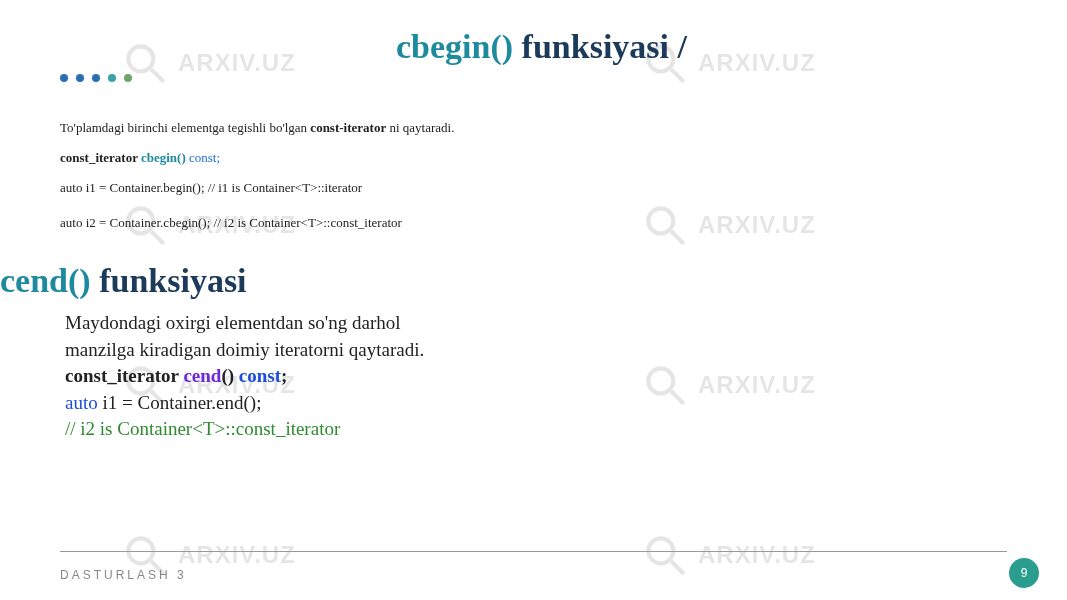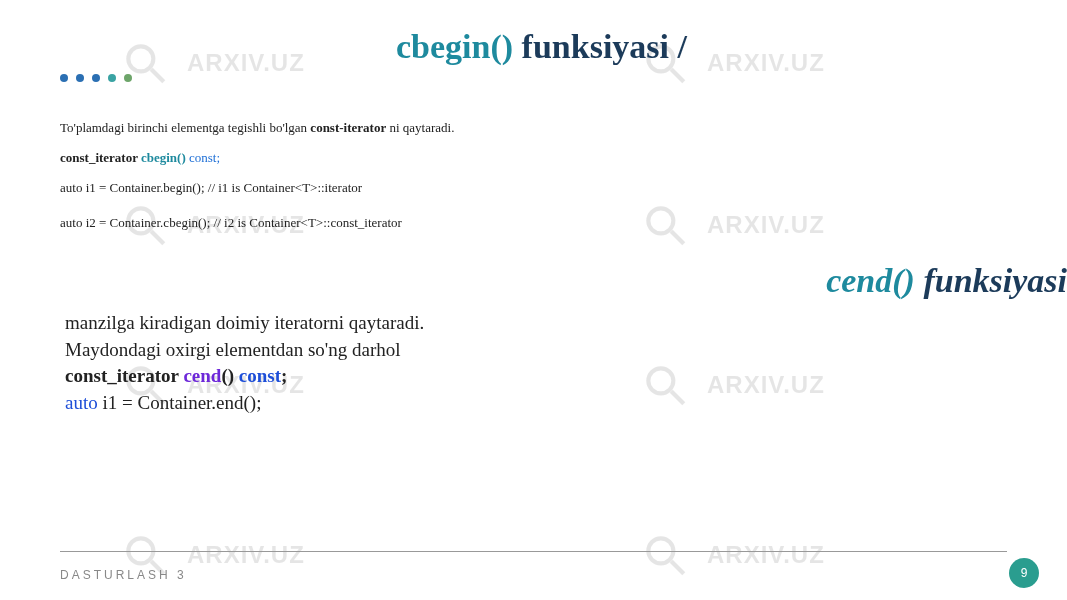--- a/index.html
+++ b/index.html
@@ -14,21 +14,20 @@
       font-family: "Times New Roman", Times, serif;
       position: relative;
       overflow: hidden;
     }
     .watermark {
       position: absolute;
       display: flex;
       align-items: center;
       opacity: 0.12;
       pointer-events: none;
-      gap: 9px;
     }
     .watermark svg {
       width: 50px;
       height: 50px;
     }
     .watermark-text {
       font-family: Arial, sans-serif;
       font-size: 24px;
       font-weight: bold;
       color: #333;
@@ -80,24 +79,23 @@
     .line2 .teal { color: #1e8a9e; font-weight: bold; }
     .line2 .blue { color: #1e6fd6; font-weight: normal; }
     .line3 { top: 180px; }
     .line4 { top: 215px; }
 
     .heading2 {
       position: absolute;
       top: 262px;
       left: 0;
       width: 100%;
-      text-align: right;
+      text-align: left;
       font-size: 34px;
       font-weight: bold;
-      font-style: italic;
     }
     .heading2 .teal { color: #1e8a9e; }
     .heading2 .navy { color: #1c3b5a; }
 
     .block2 {
       position: absolute;
       left: 65px;
       top: 310px;
       font-size: 19px;
       color: #222;
@@ -224,25 +222,26 @@
 <div class="body-text line3">auto i1 = Container.begin(); // i1 is Container&lt;T&gt;::iterator</div>
 <div class="body-text line4">auto i2 = Container.cbegin(); // i2 is Container&lt;T&gt;::const_iterator</div>
 
 <div class="heading2">
   <span class="teal">cend()</span>
   <span> </span>
   <span class="navy">funksiyasi</span>
 </div>
 
 <div class="block2">
+  <span class="line">Maydondagi oxirgi elementdan so'ng darhol</span>
   <span class="line">manzilga kiradigan doimiy iteratorni qaytaradi.</span>
-  <span class="line">Maydondagi oxirgi elementdan so'ng darhol</span>
   <span class="line">
     <span class="bold">const_iterator </span><span class="bold teal-text">cend</span><span class="bold">() </span><span class="bold blue-text">const</span><span class="bold">;</span>
   </span>
   <span class="line">
     <span class="blue-text">auto</span><span> i1 = Container.end();</span>
   </span>
+  <span class="line green-text">// i2 is Container&lt;T&gt;::const_iterator</span>
 </div>
 
 <div class="footer-line"></div>
 <div class="footer-text">DASTURLASH 3</div>
 <div class="page-badge">9</div>
 
 </body></html>

